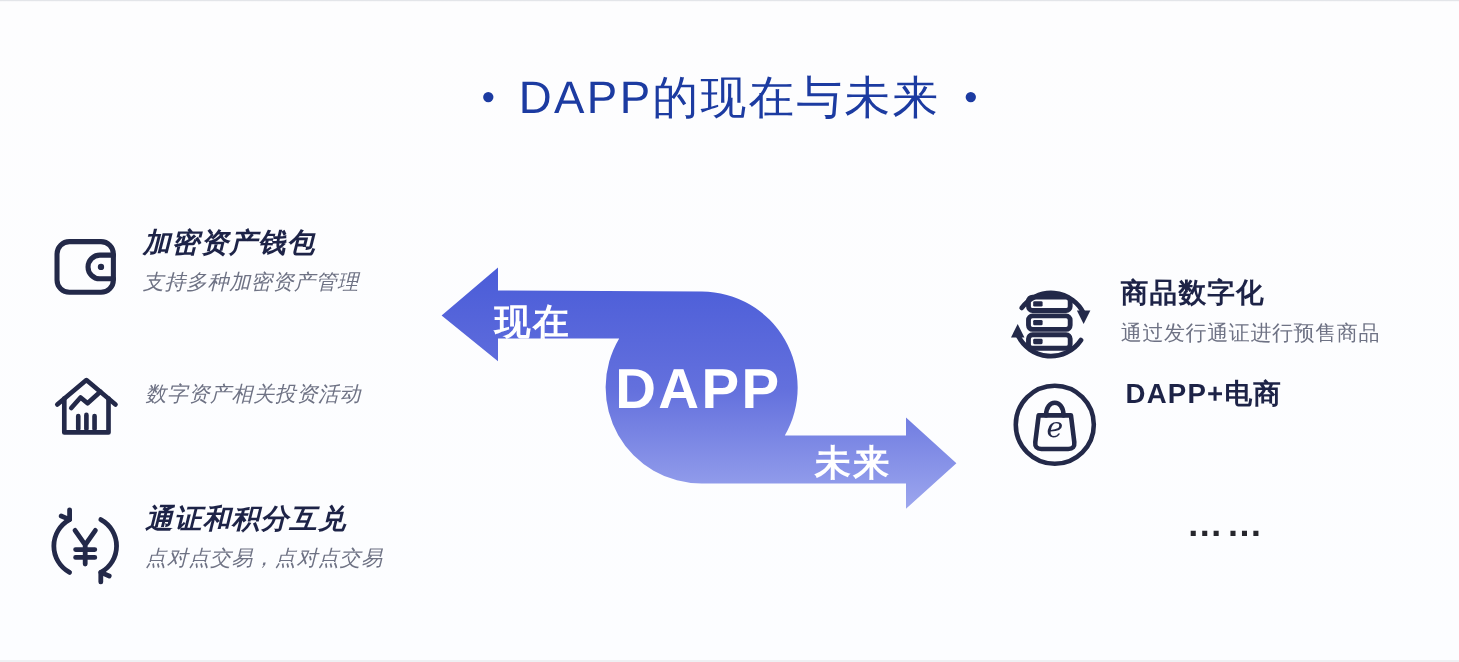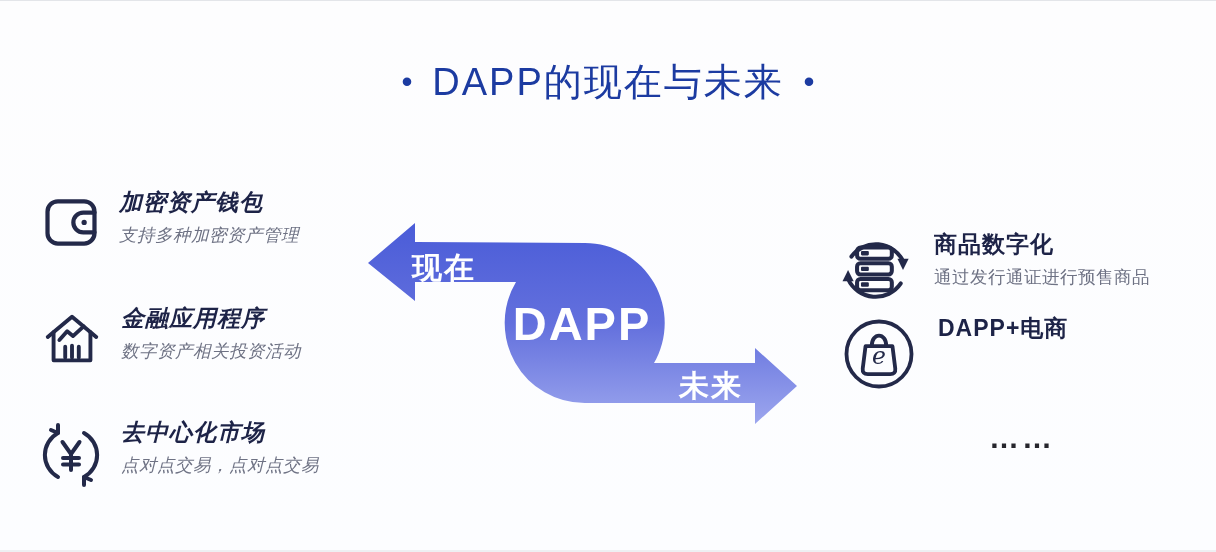--- a/index.html
+++ b/index.html
@@ -96,37 +96,36 @@
   <div class="feature left-col" style="left:40px;top:306px;">
     <span class="icon-box">
       <svg class="icon-svg" width="64" height="64" viewBox="0 0 66 66" fill="none" stroke="#232949" stroke-width="4" stroke-linecap="round" stroke-linejoin="round">
         <path d="M8 31 L33 10 L58 31"></path>
         <path d="M14 26 V55 H52 V26"></path>
         <path d="M20 34 L28 25 L34 30 L45 20"></path>
         <path d="M26 41 V52 M33 40 V52 M40 41 V52"></path>
       </svg>
     </span>
     <span class="texts">
-      <span class="f-title">金融应用程序</span>
       <span class="f-sub">数字资产相关投资活动</span>
     </span>
   </div>
 
   <div class="feature left-col" style="left:38px;top:420px;">
     <span class="icon-box">
       <svg class="icon-svg" width="66" height="66" viewBox="0 0 66 66" fill="none" stroke="#232949" stroke-width="4" stroke-linecap="round" stroke-linejoin="round">
         <path d="M20 12 A25 25 0 0 0 20 56"></path>
         <path d="M20 12 L13 9 M20 12 L20 4"></path>
         <path d="M46 56 A25 25 0 0 0 46 12"></path>
         <path d="M46 56 L53 59 M46 56 L46 64"></path>
         <path d="M24.5 21 L33 33 M41.5 21 L33 33 M33 33 V49 M25 37 H41 M25 43.5 H41"></path>
       </svg>
     </span>
     <span class="texts">
-      <span class="f-title">去中心化市场</span>
+      <span class="f-title">通证和积分互兑</span>
       <span class="f-sub">点对点交易，点对点交易</span>
     </span>
   </div>
 
   <div class="feature right-col" style="left:838px;top:210px;margin-top:22px;">
     <span class="icon-box">
       <svg class="icon-svg" width="74" height="74" viewBox="0 0 66 66" fill="none" stroke="#232949" stroke-width="3.6" stroke-linecap="round" stroke-linejoin="round">
         <path d="M12 21 A27 27 0 0 1 58 25"></path>
         <polygon points="53,23 63,23 58,33" fill="#232949" stroke="none"></polygon>
         <path d="M56 45 A27 27 0 0 1 9 41"></path>

